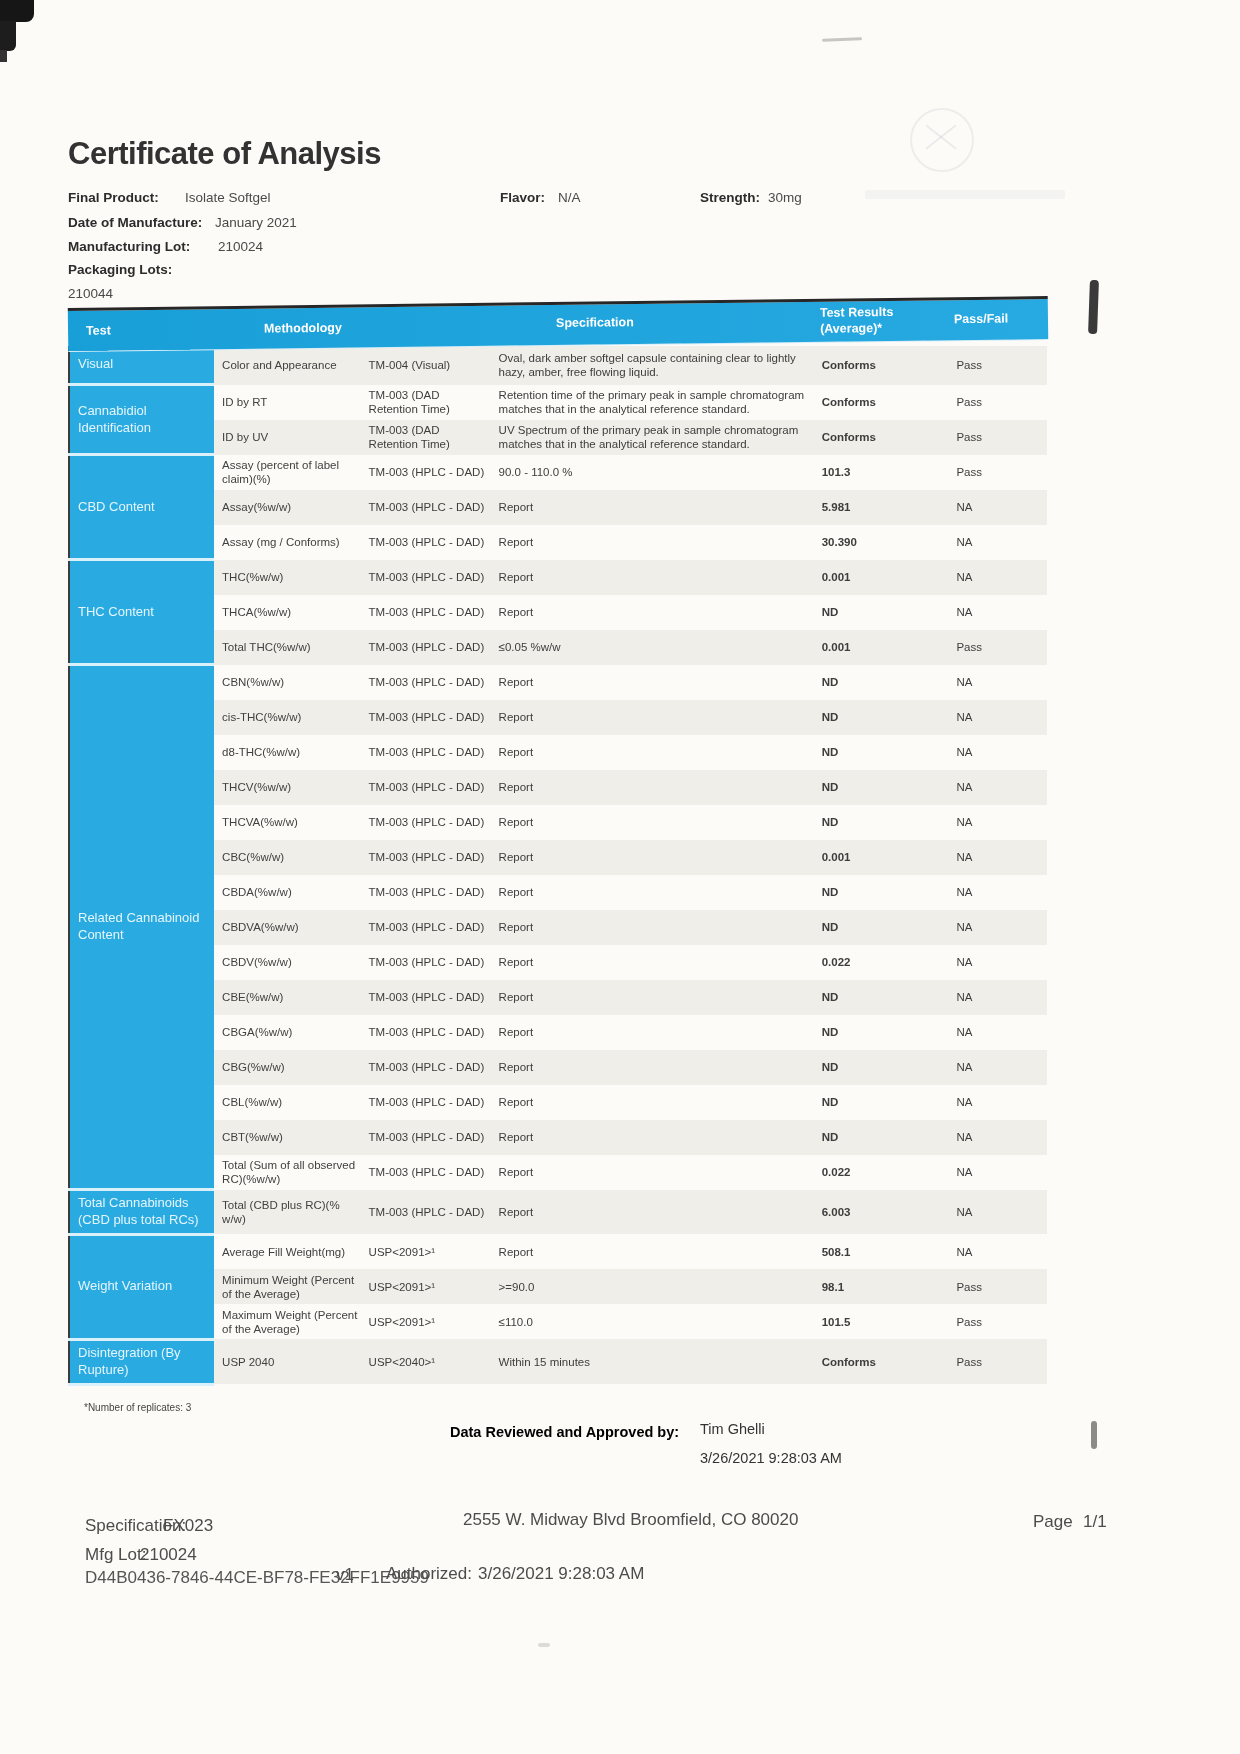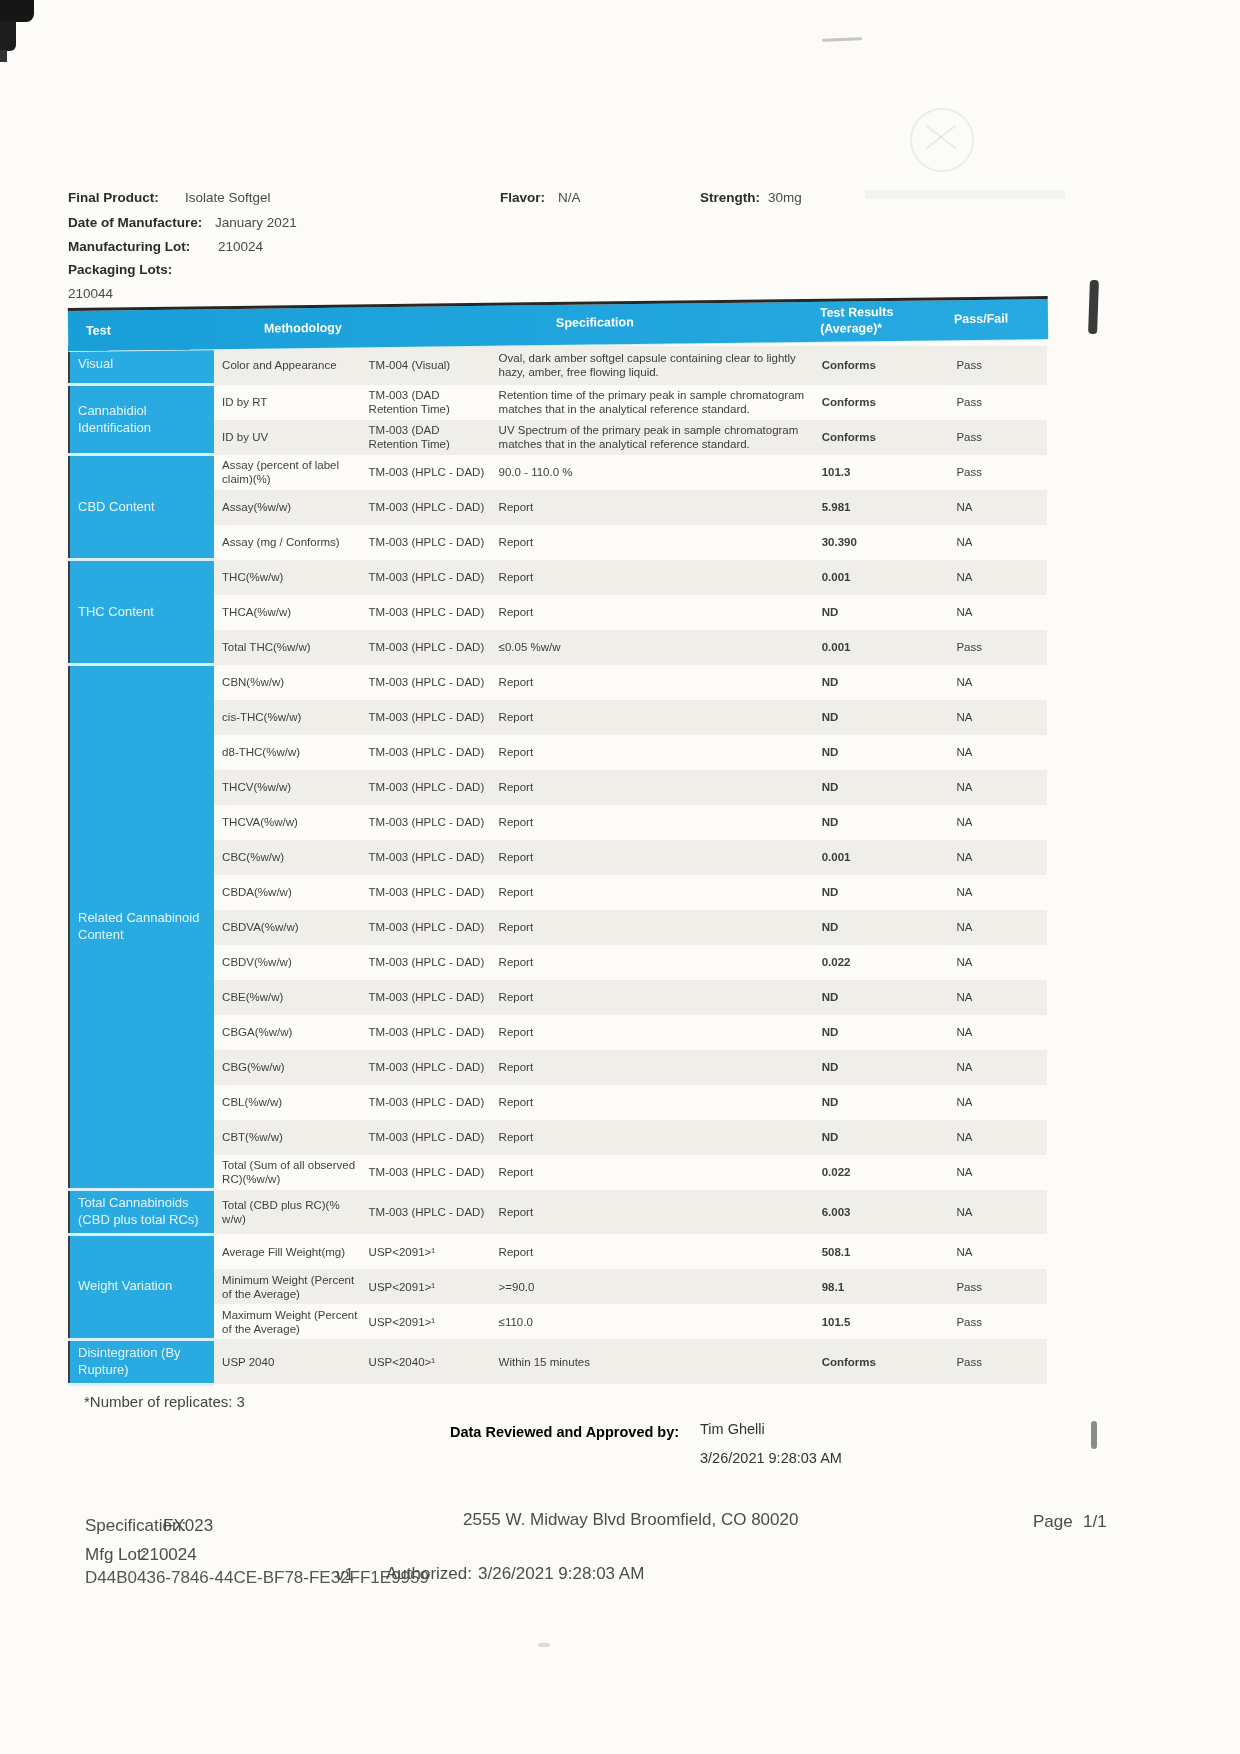--- a/index.html
+++ b/index.html
@@ -44,21 +44,21 @@
   tbody tr:nth-child(odd) td{background:var(--stripe,#f0eee8);}
   td.group-cell{
     background:var(--accent,#29abe2) !important;color:rgba(255,255,255,.88);
     font-size:13px;padding:4px 4px 4px 8px;border-bottom:3px solid #daf0fa;line-height:1.3;
   }
   td.cell-test{width:141px;padding-left:8px;color:#414141;}
   td.cell-method{width:125px;}
   td.cell-spec{width:331px;}
   td.cell-result{width:127px;padding-left:8px;font-weight:bold;}
   td.cell-passfail{width:90px;padding-left:8px;}
-  .footnotes{margin-top:2px;padding-left:16px;font-size:15px;color:#454545;line-height:1.9;}
+  .footnotes{margin-top:12px;padding-left:16px;font-size:10px;color:#454545;line-height:1.9;}
   
   .approval-label{position:absolute;left:450px;top:1424px;font-size:14.5px;font-weight:bold;color:#000000;}
   .approval-name{position:absolute;left:700px;top:1421px;font-size:14.5px;color:#333;}
   .approval-date{position:absolute;left:700px;top:1450px;font-size:14.5px;color:#333;}
   .f-small{position:absolute;font-size:17px;color:#4c4c4c;white-space:nowrap;}
   .f-spec-label{left:85px;top:1516px;} .f-spec-value{left:163px;top:1516px;}
   .f-mfg-label{left:85px;top:1545px;} .f-mfg-value{left:140px;top:1545px;}
   .f-address{left:463px;top:1510px;}
   .f-page-label{left:1033px;top:1512px;} .f-page-value{left:1083px;top:1512px;}
   .f-docid{left:85px;top:1568px;color:#555;}
@@ -79,20 +79,21 @@
   <div class="edge-mark-b"></div>
   <div class="bottom-dot"></div>
 
   <div class="watermark">
     <div class="wm-circle"></div>
     <div class="wm-x1"></div>
     <div class="wm-x2"></div>
     <div class="wm-text"></div>
   </div>
 
+  <h1 class="title">Certificate of Analysis</h1>
 
   <span class="ilabel" style="left:68px;top:190px;">Final Product:</span>
   <span class="ivalue" style="left:185px;top:190px;">Isolate Softgel</span>
   <span class="ilabel" style="left:500px;top:190px;">Flavor:</span>
   <span class="ivalue" style="left:558px;top:190px;">N/A</span>
   <span class="ilabel" style="left:700px;top:190px;">Strength:</span>
   <span class="ivalue" style="left:768px;top:190px;">30mg</span>
 
   <span class="ilabel" style="left:68px;top:215px;">Date of Manufacture:</span>
   <span class="ivalue" style="left:215px;top:215px;">January 2021</span>

